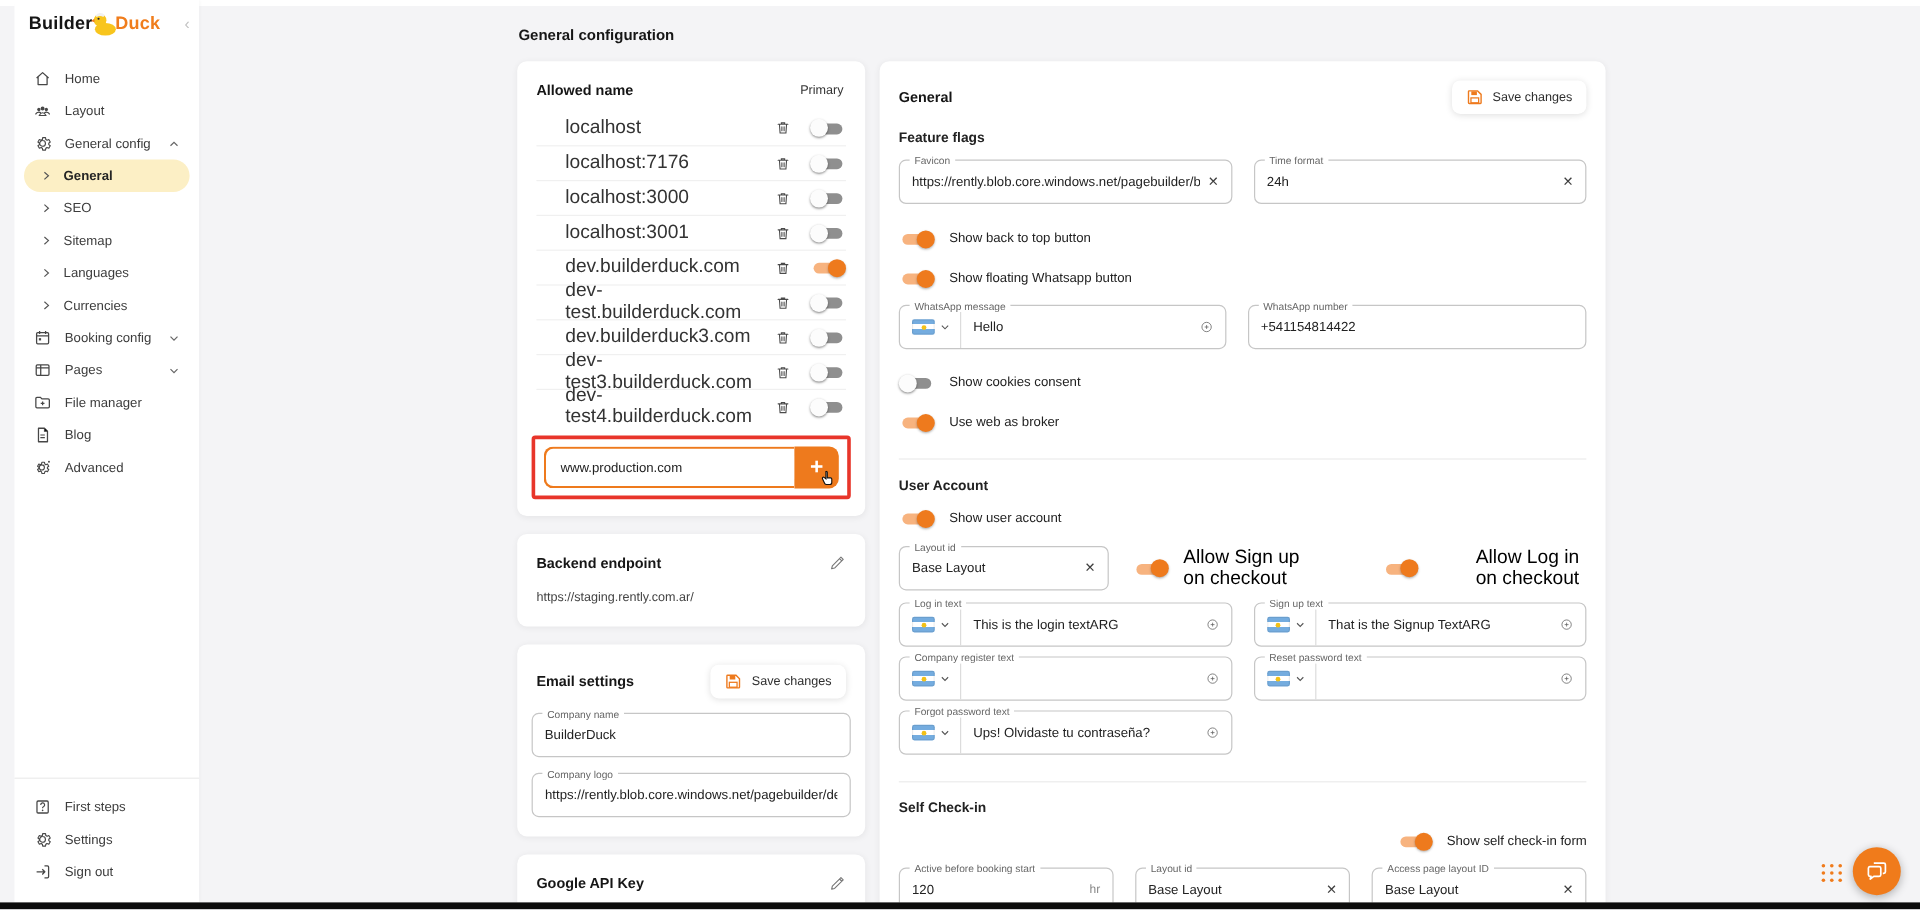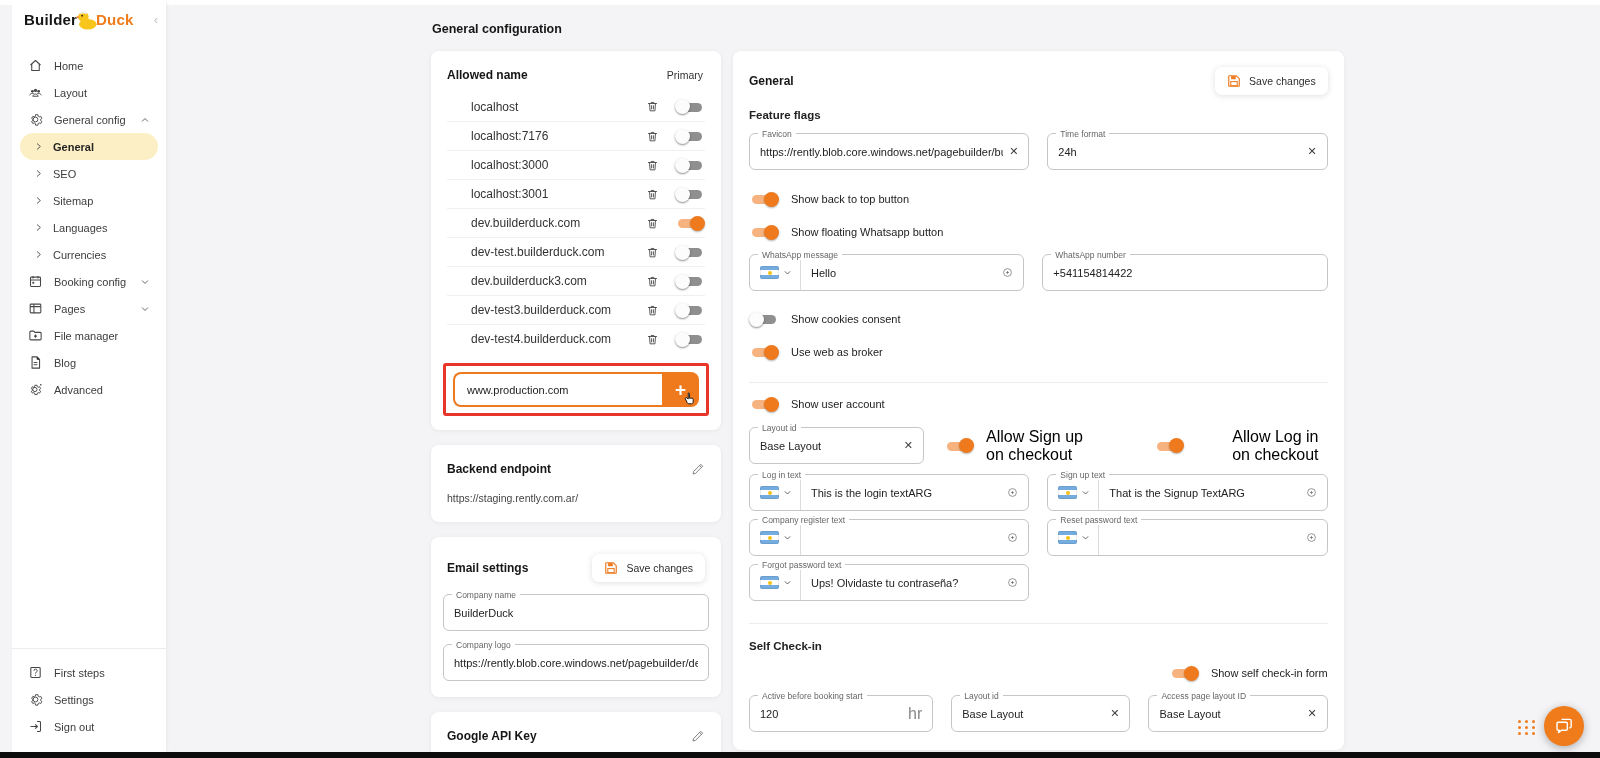--- a/index.html
+++ b/index.html
@@ -41,21 +41,21 @@
   .card { background:#fff; border-radius:8px; box-shadow:0 1px 5px rgba(0,0,0,.06); }
 
   
   .hosts-header { display:flex; align-items:center; padding:17px 16px 6px; }
   .card-title { font-size:12px; font-weight:bold; color:#161616; }
   .hosts-header .card-title { flex:1; }
   .primary-label { font-size:10.5px; color:#333; padding-right:2px; }
   .hosts-list { padding:4px 16px 0; }
   .host-row { display:flex; align-items:center; height:29px; }
   .host-row + .host-row { border-top:1px solid #f0f0f0; }
-  .host-name { flex:1; font-size:12px; color:#333;padding-left:24px; }
+  .host-name { flex:1; font-size:16px; color:#333;padding-left:24px; }
   .trash { width:13px; height:13px; color:#4b4b4b; margin-right:16px; cursor:pointer; display:flex; }
   .trash svg { width:13px; height:13px; }
 
   
   .switch { position:relative; width:30px; height:16px; display:inline-block; flex:none; cursor:pointer; }
   .switch .track { position:absolute; left:3px; top:4px; width:24px; height:9px; border-radius:5px; background:#8f8f8f; }
   .switch .knob { position:absolute; left:0; top:0.5px; width:15px; height:15px; border-radius:50%;
                   background:#fcfcfc; box-shadow:0 1px 2px rgba(0,0,0,.45); }
   .switch.on .track { background:#f7b37f; }
   .switch.on .knob { left:15px; background:#ee7a1d; box-shadow:0 1px 2px rgba(0,0,0,.3); }
@@ -82,21 +82,21 @@
   .save-btn svg { width:14px; height:14px; }
 
   
   .field { position:relative; border:1px solid #c6c6c6; border-radius:6px; height:37px; background:#fff;
            display:flex; align-items:center; padding:0 10px; }
   .flabel { position:absolute; top:-5px; left:8px; background:#fff; padding:0 4px; font-size:8.5px; color:#666;
             white-space:nowrap; }
   .fval { border:none; outline:none; background:transparent; flex:1; font-size:11px; color:#222;
           font-family:inherit; min-width:0; height:100%; }
   .xbtn { border:none; background:none; color:#3f3f3f; font-size:11px; cursor:pointer; padding:0 0 0 6px; }
-  .suffix { font-size:16px; color:#888; padding-left:6px; }
+  .suffix { font-size:10px; color:#888; padding-left:6px; }
   .field.flagged { padding-left:0; }
   .flagbox { display:flex; align-items:center; gap:4px; padding:0 8px 0 10px; height:100%;
              border-right:1px solid #dcdcdc; margin-right:10px; cursor:pointer; flex:none; }
   .flag { width:19px; height:13px; border-radius:2px; overflow:hidden; position:relative; flex:none;
           background:linear-gradient(180deg,#74acdf 0 33%,#ffffff 33% 66%,#74acdf 66% 100%);
           box-shadow:0 0 0 1px rgba(0,0,0,.08) inset; }
   .flag i { position:absolute; left:50%; top:50%; width:4px; height:4px; margin:-2px 0 0 -2px;
             border-radius:50%; background:#f3c117; }
   .flag-chev { width:9px; height:9px; color:#555; display:flex; }
   .flag-chev svg { width:9px; height:9px; }
@@ -577,20 +577,21 @@
             <div class="toggle-row" style="margin-top:17px;">
               <span class="switch on">
                   <span class="track"></span>
                   <span class="knob"></span>
                 </span>
               <span class="tlabel">Use web as broker</span>
             </div>
 
             <div class="divider" style="margin-top:22px;"></div>
 
+            <div class="subhead" style="margin-top:16px;">User Account</div>
 
             <div class="toggle-row" style="margin-top:13px;">
               <span class="switch on">
                   <span class="track"></span>
                   <span class="knob"></span>
                 </span>
               <span class="tlabel">Show user account</span>
             </div>
 
             <div class="ua-layout-row" style="margin-top:15px;">

